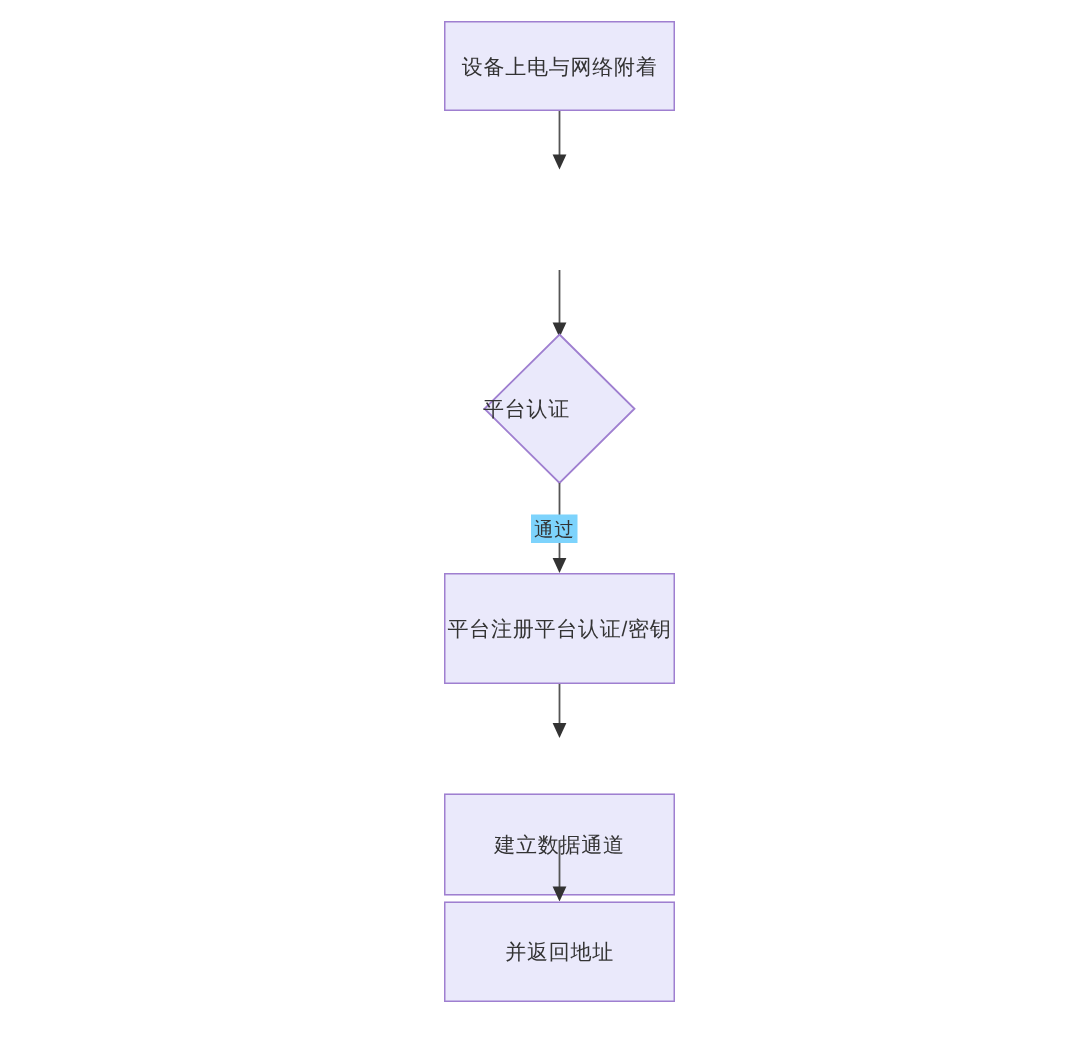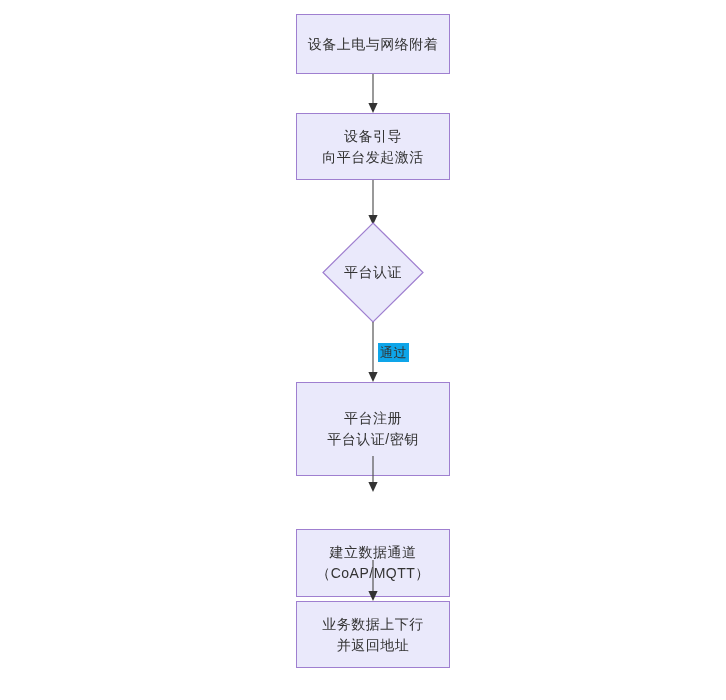--- a/index.html
+++ b/index.html
@@ -20,38 +20,38 @@
     height: 700px;
   }
 
   .node {
     position: absolute;
     box-sizing: border-box;
     background: #eae9fb;
     border: 1px solid #9f7fd0;
     color: #333333;
     display: flex;
-    flex-direction: column;
+    flex-direction: row;
     align-items: center;
     justify-content: center;
     font-size: 14px;
     line-height: 21px;
     letter-spacing: 0.5px;
     white-space: nowrap;
   }
 
   .node .line {
     display: block;
   }
 
   .decision-wrap {
     position: absolute;
     display: flex;
     align-items: center;
-    justify-content: center;
+    justify-content: flex-start;
   }
   .decision-shape {
     position: absolute;
     left: 0;
     top: 0;
     width: 100%;
     height: 100%;
   }
   .decision-label {
     position: relative;
@@ -66,51 +66,46 @@
   .edge {
     position: absolute;
   }
   .edge svg {
     display: block;
     overflow: visible;
   }
 
   .edge-label {
     position: absolute;
-    background: #0ea5e9;
+    background: #7dd3fc;
     color: #333333;
     font-size: 13px;
     line-height: 17px;
     letter-spacing: 0.5px;
     padding: 1px 2px;
     white-space: nowrap;
     z-index: 3;
-    margin-left: 24px;
   }
 </style>
 </head>
 <body>
 
 <div id="flow-canvas">
 
   <div class="node" style="left:296px; top:14px; width:154px; height:60px;">
     <span class="line">设备上电与网络附着</span>
   </div>
 
   <div class="edge" style="left:365px; top:74px; width:16px; height:39px;">
     <svg width="16" height="39" viewBox="0 0 16 39">
       <line x1="8" y1="0" x2="8" y2="32" stroke="#555555" stroke-width="1.2"></line>
       <polygon points="8,39 3.4,29 12.6,29" fill="#333333"></polygon>
     </svg>
   </div>
 
-  <div class="node" style="left:296px; top:113px; width:154px; height:67px;">
-    <span class="line">设备引导</span>
-    <span class="line">向平台发起激活</span>
-  </div>
 
   <div class="edge" style="left:365px; top:180px; width:16px; height:45px;">
     <svg width="16" height="45" viewBox="0 0 16 45">
       <line x1="8" y1="0" x2="8" y2="38" stroke="#555555" stroke-width="1.2"></line>
       <polygon points="8,45 3.4,35 12.6,35" fill="#333333"></polygon>
     </svg>
   </div>
 
   <div class="decision-wrap" style="left:322px; top:222px; width:102px; height:101px;">
     <svg class="decision-shape" viewBox="0 0 102 101" preserveAspectRatio="none">
@@ -120,42 +115,40 @@
   </div>
 
   <div class="edge" style="left:365px; top:322px; width:16px; height:60px;">
     <svg width="16" height="60" viewBox="0 0 16 60">
       <line x1="8" y1="0" x2="8" y2="53" stroke="#555555" stroke-width="1.2"></line>
       <polygon points="8,60 3.4,50 12.6,50" fill="#333333"></polygon>
     </svg>
   </div>
   <span class="edge-label" style="left:354px; top:343px;">通过</span>
 
-  <div class="node" style="left:296px; top:382px; width:154px; height:94px;">
+  <div class="node" style="left:296px; top:382px; width:154px; height:74px;">
     <span class="line">平台注册</span>
     <span class="line">平台认证/密钥</span>
   </div>
 
   <div class="edge" style="left:365px; top:456px; width:16px; height:36px;">
     <svg width="16" height="36" viewBox="0 0 16 36">
       <line x1="8" y1="0" x2="8" y2="29" stroke="#555555" stroke-width="1.2"></line>
       <polygon points="8,36 3.4,26 12.6,26" fill="#333333"></polygon>
     </svg>
   </div>
 
   <div class="node" style="left:296px; top:492px; width:154px; height:68px;margin-top:37px;">
     <span class="line">建立数据通道</span>
-    <span class="line">（CoAP/MQTT）</span>
   </div>
 
   <div class="edge" style="left:365px; top:560px; width:16px; height:41px;">
     <svg width="16" height="41" viewBox="0 0 16 41">
       <line x1="8" y1="0" x2="8" y2="34" stroke="#555555" stroke-width="1.2"></line>
       <polygon points="8,41 3.4,31 12.6,31" fill="#333333"></polygon>
     </svg>
   </div>
 
   <div class="node" style="left:296px; top:601px; width:154px; height:67px;">
-    <span class="line">业务数据上下行</span>
     <span class="line">并返回地址</span>
   </div>
 
 </div>
 
 </body></html>

